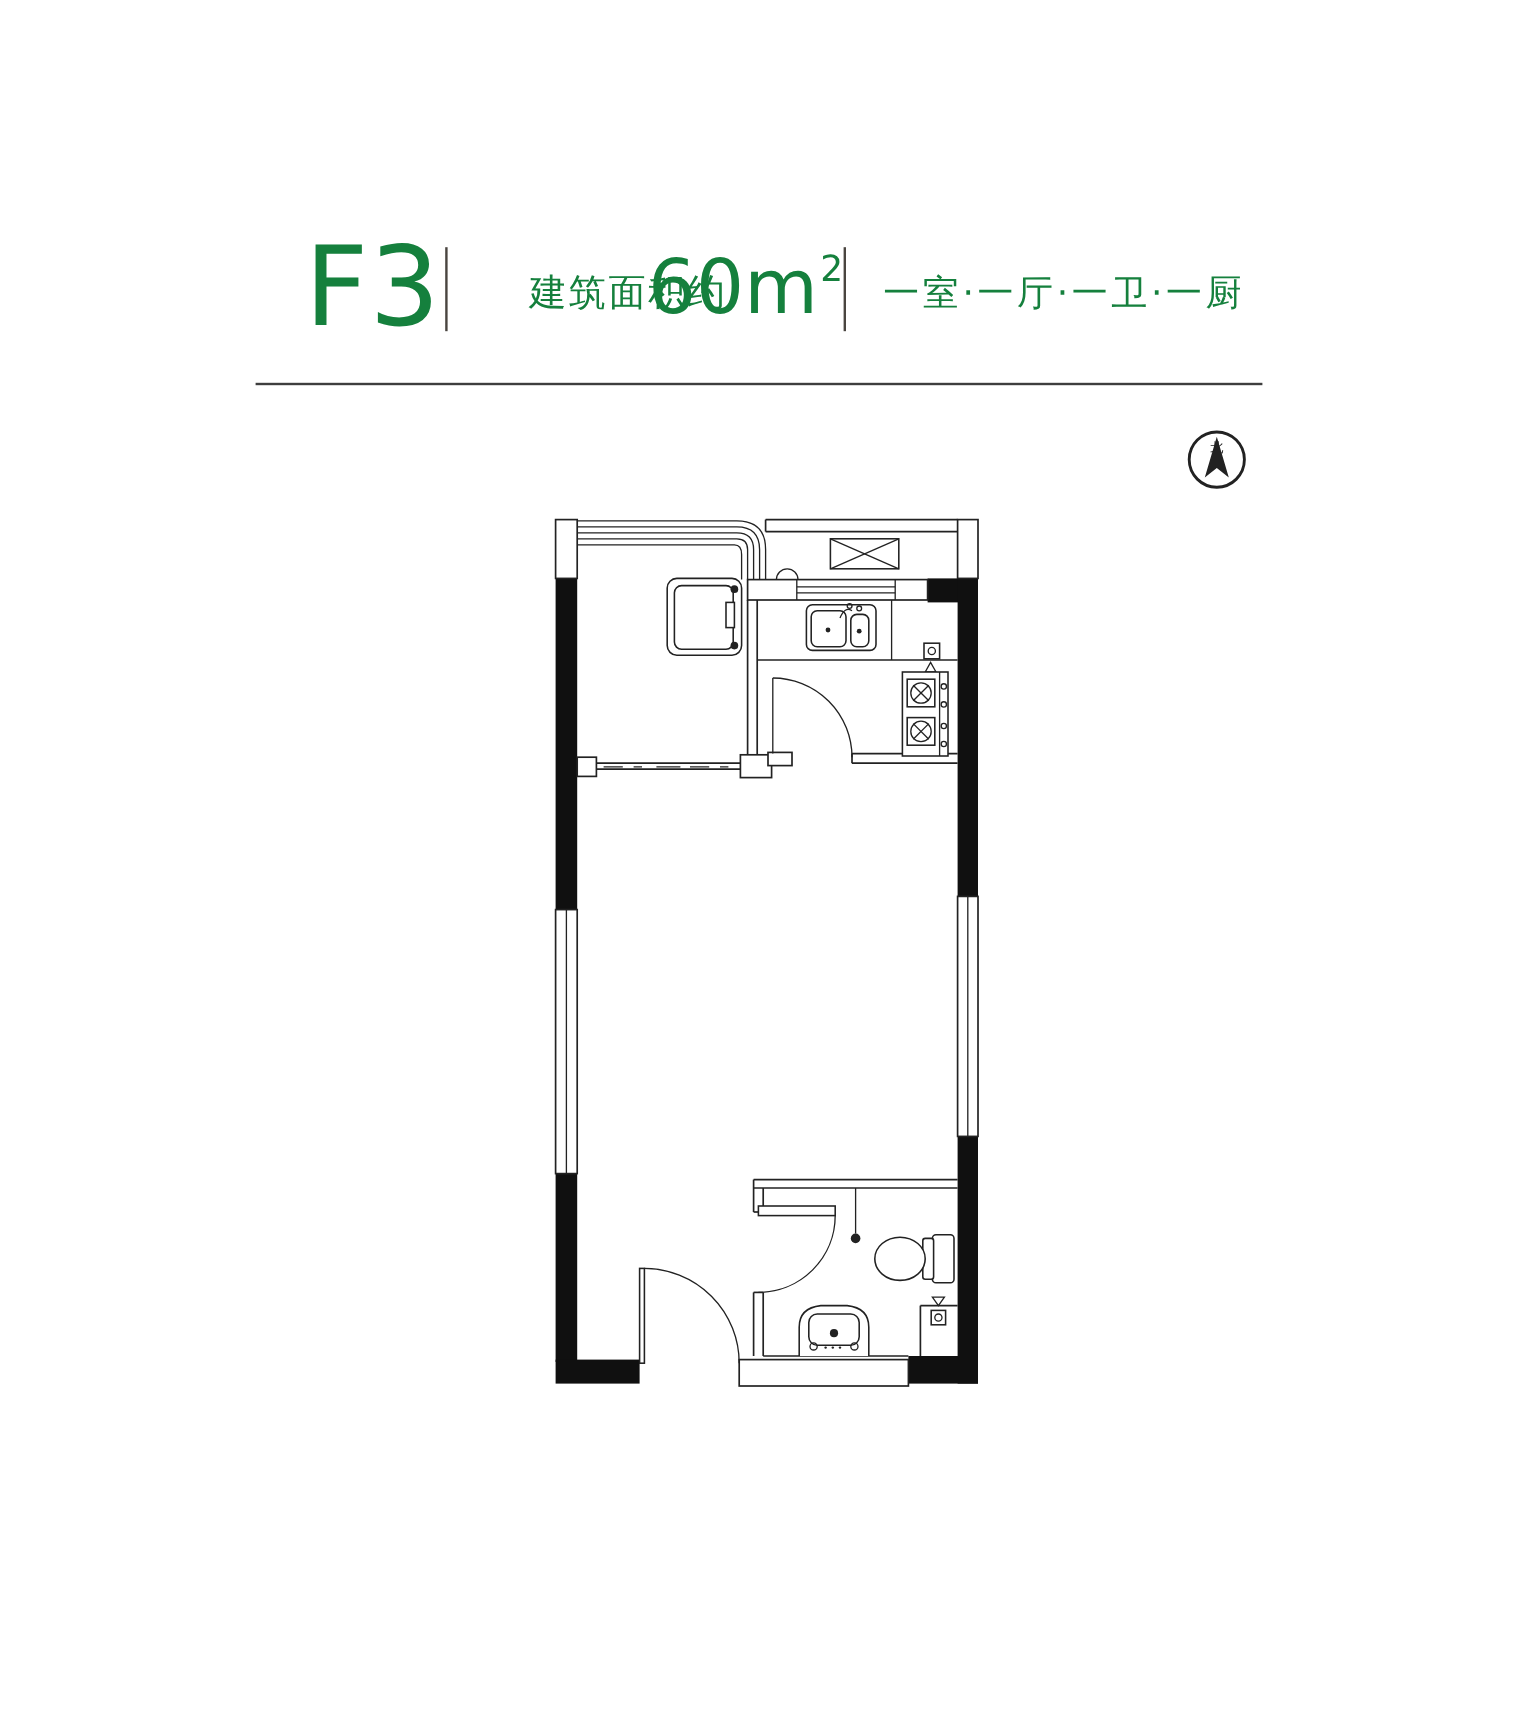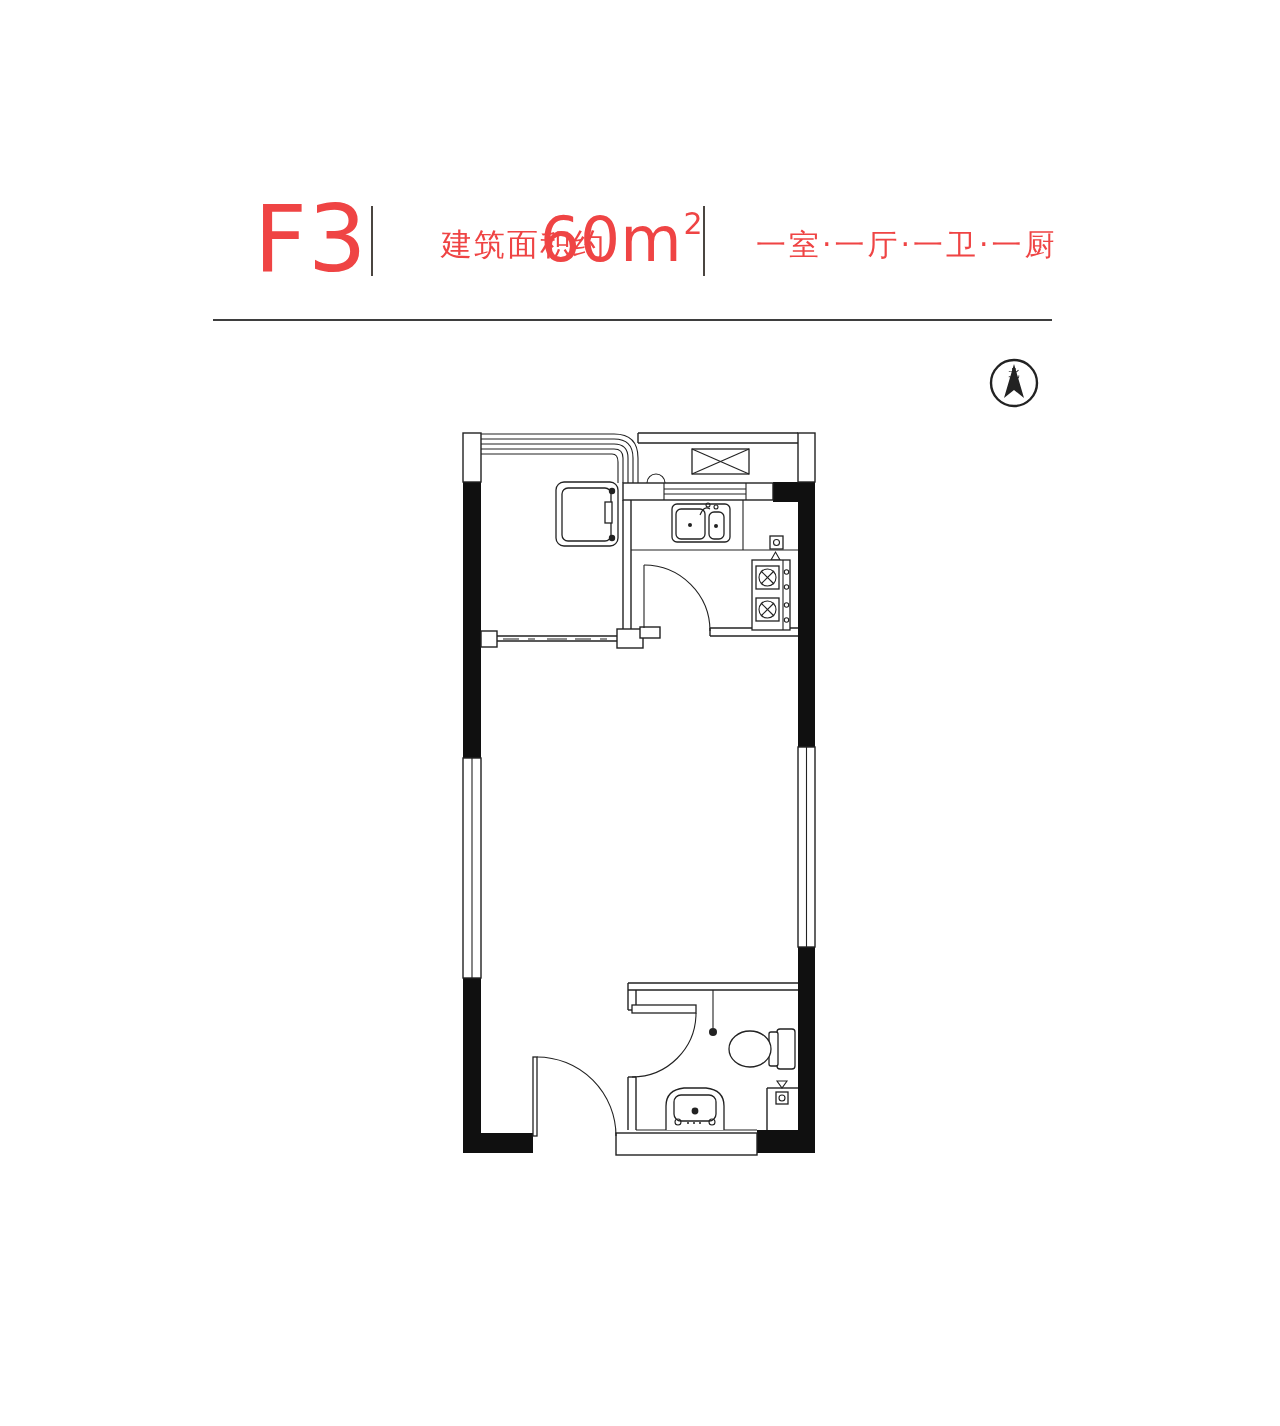--- a/index.html
+++ b/index.html
@@ -1,26 +1,26 @@
 <!DOCTYPE html>
 <html><head>
 <meta charset="utf-8">
 <style>
   html,body{margin:0;padding:0;background:#fff;}
   .page{position:relative;width:1280px;height:1200px;background:#ffffff;overflow:hidden;
-        font-family:"DejaVu Sans","Liberation Sans",sans-serif;color:#ef4444;}
+        font-family:"DejaVu Sans","Liberation Sans",sans-serif;color:#15803d;}
   .abs{position:absolute;}
   .unit-label{left:254px;top:194px;font-size:92px;line-height:1;letter-spacing:1px;}
   .hdr-divider{width:2px;background:#4a4540;}
   .hdr-divider.d1{left:371px;top:206px;height:70px;}
   .hdr-divider.d2{left:703px;top:206px;height:70px;}
   .area-label{left:401px;top:229px;font-size:31px;letter-spacing:2px;line-height:1;margin-left:40px;}
   .area-value{left:540px;top:208px;font-size:63px;line-height:1;}
   .area-value .sup{font-size:30px;position:relative;top:-27px;left:2px;}
-  .layout-text{left:756px;top:230px;font-size:30px;letter-spacing:3px;line-height:1;}
+  .layout-text{left:736px;top:230px;font-size:30px;letter-spacing:3px;line-height:1;}
   .rule{left:213px;width:839px;background:#3e3e3e;}
   .rule.top{top:319px;height:2px;}
   .rule.bottom{top:1256px;height:3px;}
   svg{display:block;}
   .ln{stroke:#222;stroke-width:1.4;fill:none;}
   .ln-thin{stroke:#222;stroke-width:1.1;fill:none;}
   .wall{fill:#101010;stroke:none;}
   .wbox{fill:#ffffff;stroke:#222;stroke-width:1.4;}
   .fix{stroke:#222;stroke-width:1.3;fill:#fff;}
   .dot{fill:#222;stroke:none;}

